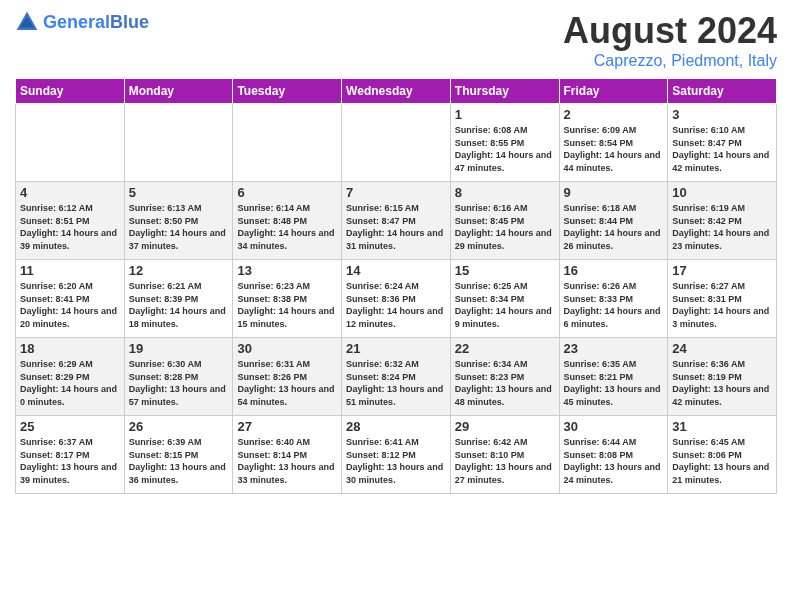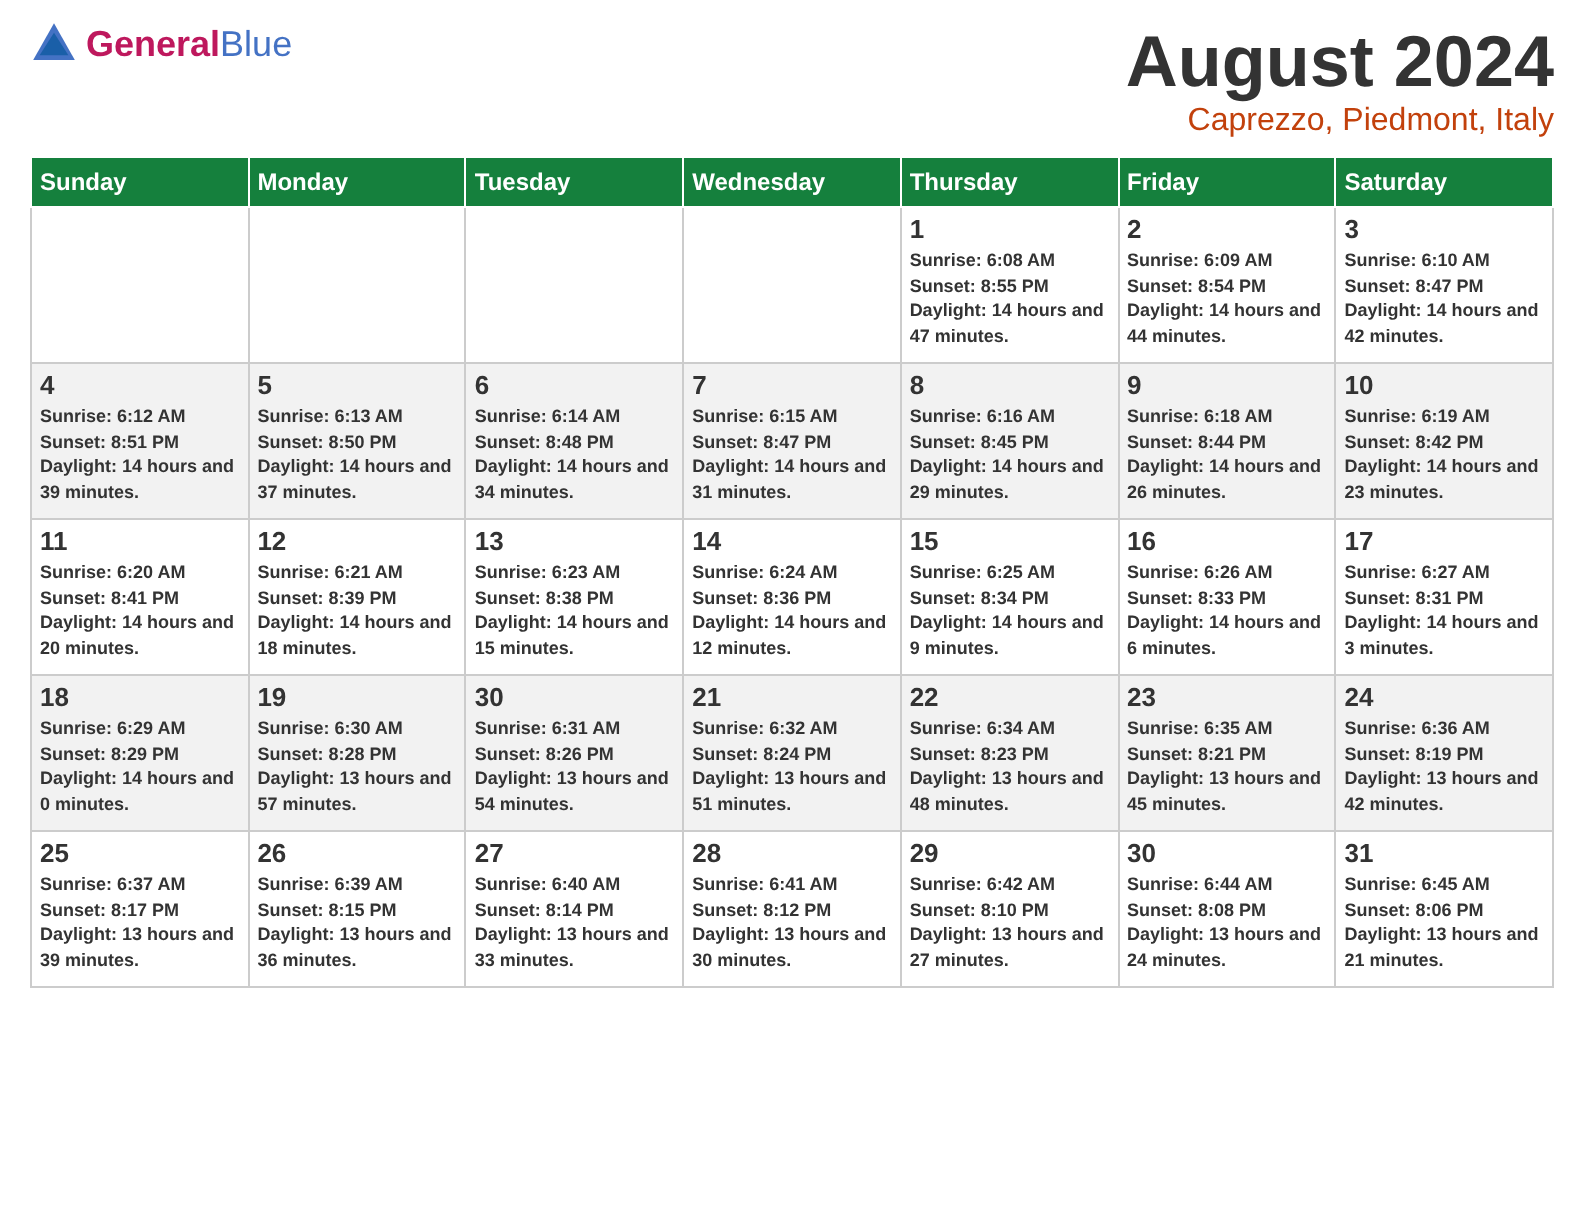--- a/index.html
+++ b/index.html
@@ -21,50 +21,50 @@
       margin-bottom: 8px;
     }
     .logo {
       display: flex;
       align-items: center;
       gap: 4px;
     }
     .logo-text-general {
       font-size: 18px;
       font-weight: bold;
-      color: #be185d;
+      color: #3b82f6;
     }
     .logo-text-blue {
       font-size: 18px;
-      font-weight: normal;
+      font-weight: bold;
       color: #4472C4;
     }
     .logo-icon {
       width: 24px;
       height: 24px;
     }
     .title-area {
       text-align: right;
     }
     .month-title {
       font-size: 36px;
       font-weight: bold;
       color: #333;
     }
     .location-title {
       font-size: 16px;
-      color: #c2410c;
+      color: #3b82f6;
     }
     table {
       width: 100%;
       border-collapse: collapse;
       table-layout: fixed;
     }
     th {
-      background-color: #15803d;
+      background-color: #a21caf;
       color: #fff;
       font-size: 12px;
       font-weight: bold;
       padding: 5px 4px;
       text-align: left;
       border: 1px solid #fff;
     }
     td {
       vertical-align: top;
       border: 1px solid #ccc;

